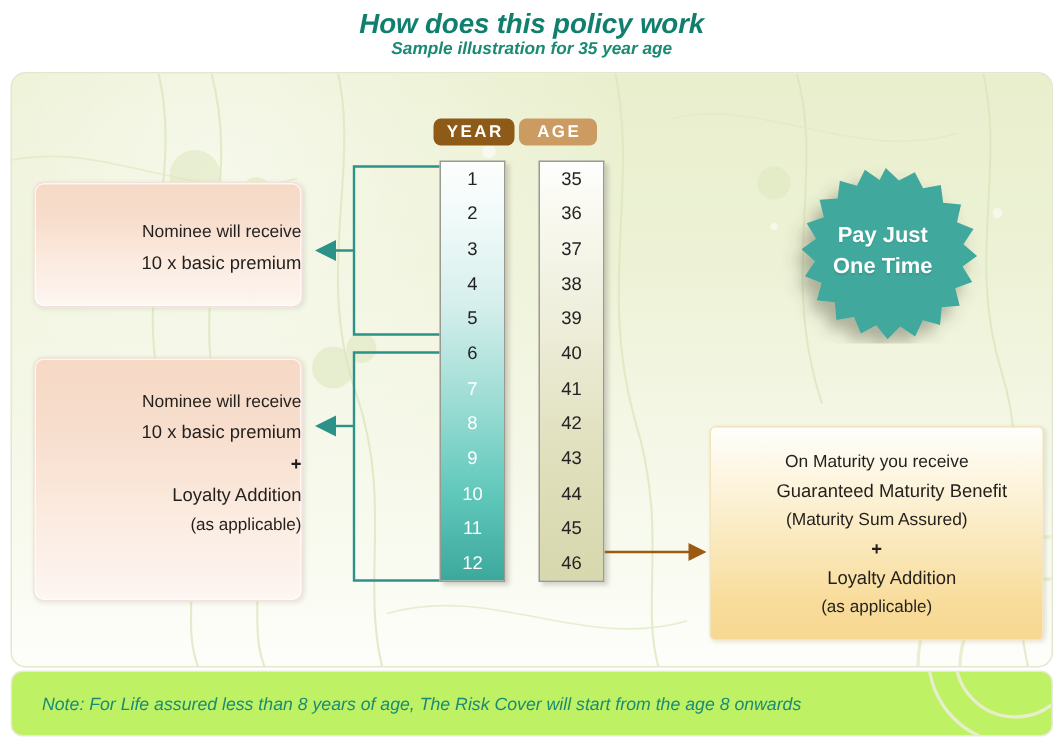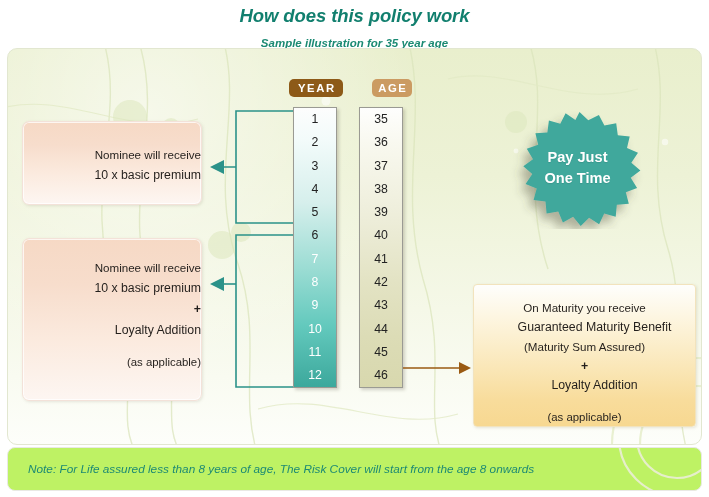--- a/index.html
+++ b/index.html
@@ -23,21 +23,21 @@
   }
   #title {
     margin-top: 5px;
     font-size: 18.5px;
     font-weight: bold;
     font-style: italic;
     color: #117f6e;
     letter-spacing: -0.1px;
   }
   #subtitle {
-    margin-top: 10px;
+    margin-top: 0;
     font-size: 11.5px;
     font-weight: bold;
     font-style: italic;
     color: #1b8a73;
   }
 
   
   #panel {
     position: absolute;
     left: 7px; top: 48px;
@@ -67,37 +67,37 @@
     padding-top: 23px;
   }
   #box-nominee-2 {
     left: 14px; top: 189px;
     width: 180px; height: 163px;
     padding-top: 19px;
   }
   .bx-line { font-size: 11.6px; line-height: 20px; }
   .bx-line.bold { font-weight: normal; font-size: 12.3px; padding-left: 20px; }
   .bx-line.plus { font-weight: bold; font-size: 12.3px; line-height: 22px; }
-  .bx-line.small { font-size: 11.4px; margin-top: 12px; }
+  .bx-line.small { font-size: 11.4px; }
 
   
   .col-badge {
     position: absolute;
     height: 18px;
     border-radius: 5px;
     color: #ffffff;
     font-size: 11.3px;
     font-weight: bold;
     letter-spacing: 1.6px;
     text-align: center;
     line-height: 18px;
     text-indent: 1.6px;
   }
   #badge-year { left: 281px; top: 30px; width: 54px; background: #8d5a18; }
-  #badge-age  { left: 364px; top: 30px; width: 40px; background: #cb9b62; }
+  #badge-age  { left: 338px; top: 30px; width: 52px; background: #cb9b62; }
 
   
   .col {
     position: absolute;
     width: 44px;
     top: 58px;
     height: 281px;
     border: 1px solid #9a9a93;
     box-shadow: 2px 2px 3px rgba(90,85,65,0.25);
   }
@@ -128,21 +128,21 @@
   
   #arrow-maturity-svg {
     position: absolute;
     left: 395px; top: 311px;
     width: 68px; height: 16px;
   }
 
   
   #starburst {
     position: absolute;
-    left: 502px; top: 58px;
+    left: 513px; top: 58px;
     width: 135px; height: 122px;
   }
   #starburst svg { position: absolute; left: 0; top: 0; }
   #starburst-text {
     position: absolute;
     left: 0; top: 0;
     width: 135px; height: 122px;
     display: flex;
     flex-direction: column;
     align-items: center;

